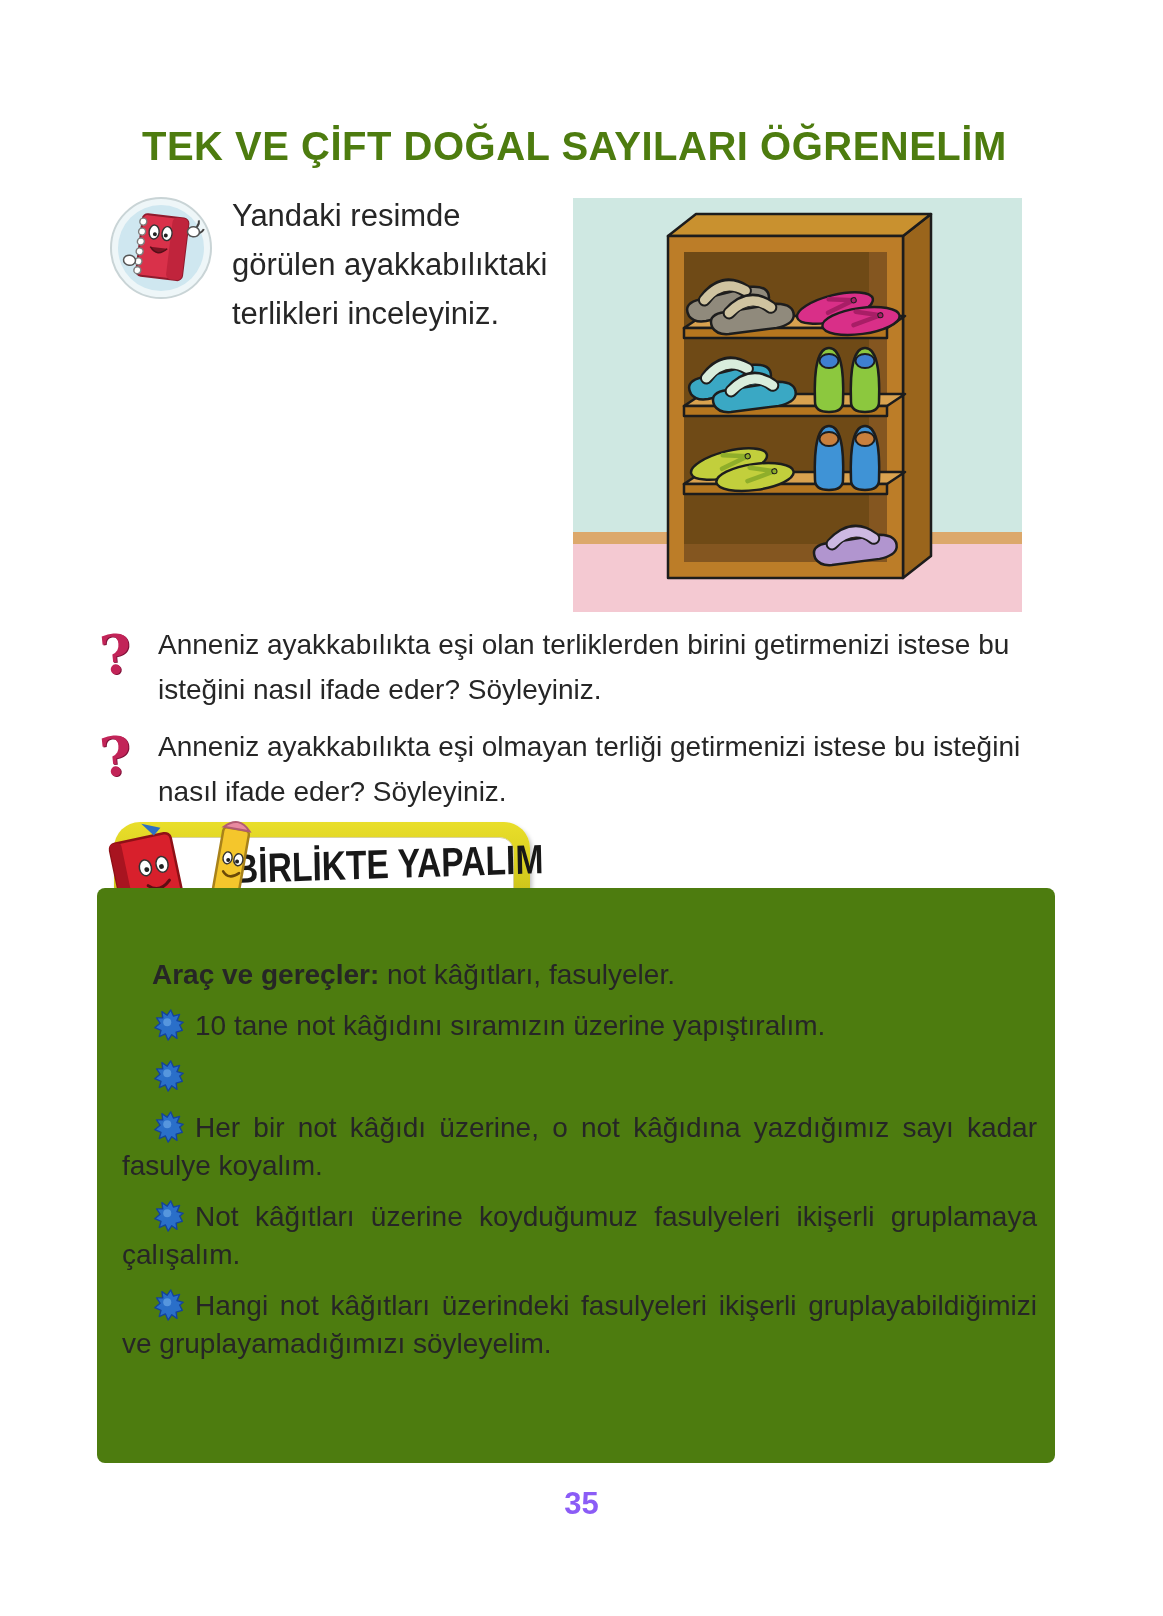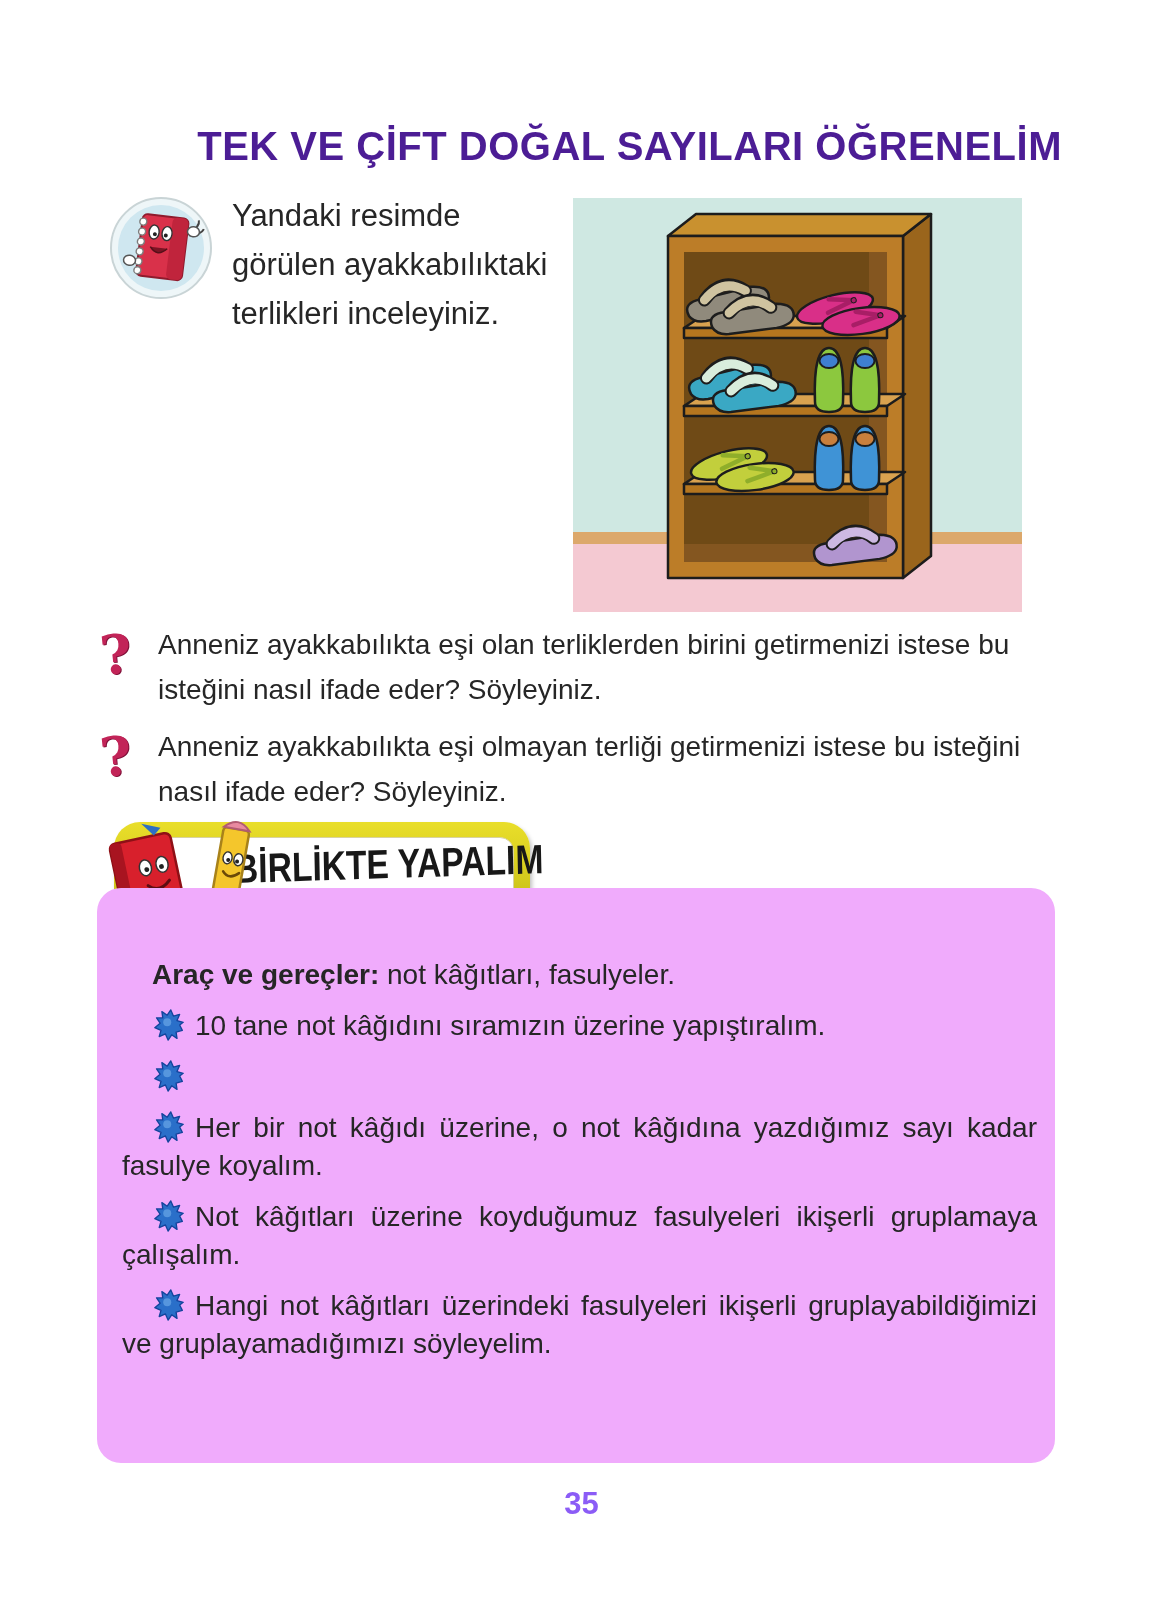--- a/index.html
+++ b/index.html
@@ -67,21 +67,21 @@
   .page-number{
     position:absolute;left:0;top:1486px;width:1163px;text-align:center;
     font-size:31px;font-weight:700;
   }
 </style>
 </head>
 <body>
 
 <div class="page">
 
-  <div class="title" style="color: #4c1d95; text-align: right;">TEK VE ÇİFT DOĞAL SAYILARI ÖĞRENELİM</div>
+  <div class="title" style="color: #4d7c0f;">TEK VE ÇİFT DOĞAL SAYILARI ÖĞRENELİM</div>
 
   <svg class="intro-icon" viewBox="0 0 114 114">
     <circle cx="58" cy="56" r="50" fill="#eef6f8" stroke="#c9d4d6" stroke-width="2"></circle>
     <circle cx="58" cy="56" r="43" fill="#cfe7f0"></circle>
     <g transform="rotate(7 58 58)">
       <rect x="36" y="24" width="46" height="62" rx="5" fill="#d9314a" stroke="#8e1b2d" stroke-width="2"></rect>
       <rect x="66" y="24" width="16" height="62" rx="5" fill="#c0243c"></rect>
       <g fill="#ffffff" stroke="#7d7d7d" stroke-width="1.4">
         <circle cx="37" cy="32" r="3.5"></circle>
           <circle cx="37" cy="42" r="3.5"></circle>
@@ -223,21 +223,21 @@
         <ellipse cx="127" cy="64" rx="4.5" ry="6" fill="#ffffff" stroke="#333" stroke-width="1.4"></ellipse>
         <ellipse cx="138" cy="64" rx="4.5" ry="6" fill="#ffffff" stroke="#333" stroke-width="1.4"></ellipse>
         <circle cx="128" cy="66" r="2" fill="#222"></circle>
           <circle cx="137" cy="66" r="2" fill="#222"></circle>
         <path d="M125,78 Q132,86 141,77" fill="none" stroke="#6b4a08" stroke-width="2.6" stroke-linecap="round"></path>
       </g>
       <ellipse cx="100" cy="104" rx="13" ry="9" fill="#ffffff" stroke="#666" stroke-width="2"></ellipse>
     </svg>
   </div>
 
-  <div class="act-box" style="background: #f0abfc;">
+  <div class="act-box" style="background: #4d7c0f; border-radius: 8px;">
     <div class="act-content">
       <p class="materials"><b>Araç ve gereçler:</b><span> not kâğıtları, fasulyeler.</span></p>
       
     <p class="step"><svg class="splat" viewBox="-19 -18 38 36">
             <path class="splat-body" stroke-linejoin="round" d="M 12,0 L 15,6 L 8,8 L 9,15 L 3,11 L -1,17 L -4,10 L -11,13 L -9,6 L -16,3 L -10,-2 L -14,-8 L -7,-8 L -8,-15 L -2,-11 L 2,-17 L 5,-10 L 12,-12 L 9,-5 L 16,-3 Z" fill="#2a6fc9" stroke="#14439c" stroke-width="1.5"></path>
             <circle class="splat-hi" cx="-2" cy="-3" r="4.5" opacity="0.55" fill="#7ab6ef"></circle>
           </svg><span class="step-text">10 tane not kâğıdını sıramızın üzerine yapıştıralım.</span></p>
   
     <p class="step"><svg class="splat" viewBox="-19 -18 38 36">
             <path class="splat-body" stroke-linejoin="round" d="M 12,0 L 15,6 L 8,8 L 9,15 L 3,11 L -1,17 L -4,10 L -11,13 L -9,6 L -16,3 L -10,-2 L -14,-8 L -7,-8 L -8,-15 L -2,-11 L 2,-17 L 5,-10 L 12,-12 L 9,-5 L 16,-3 Z" fill="#2a6fc9" stroke="#14439c" stroke-width="1.5"></path>

